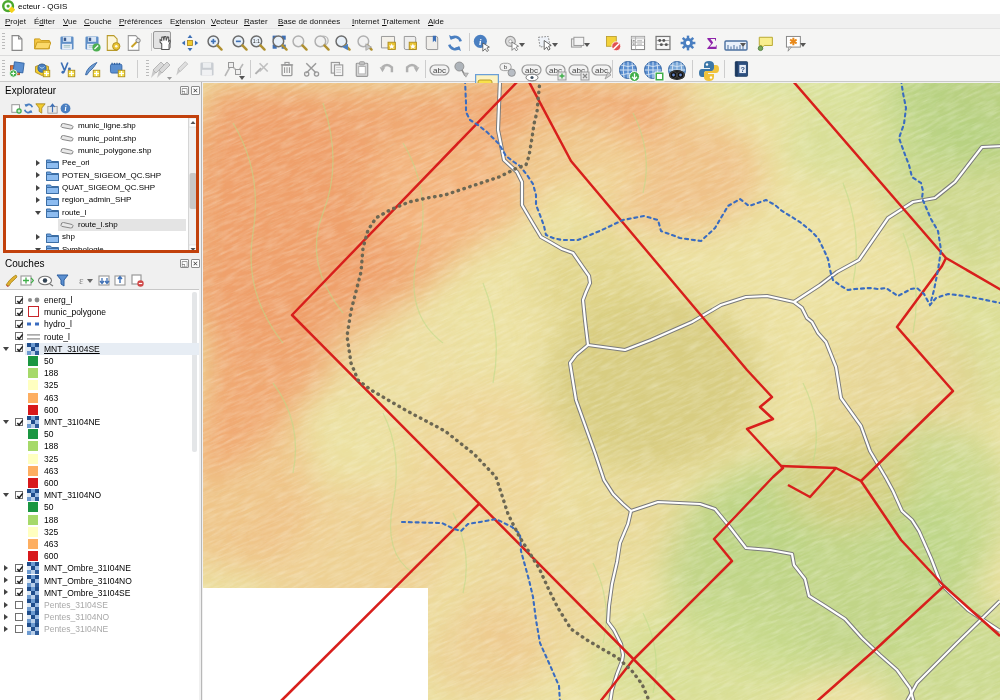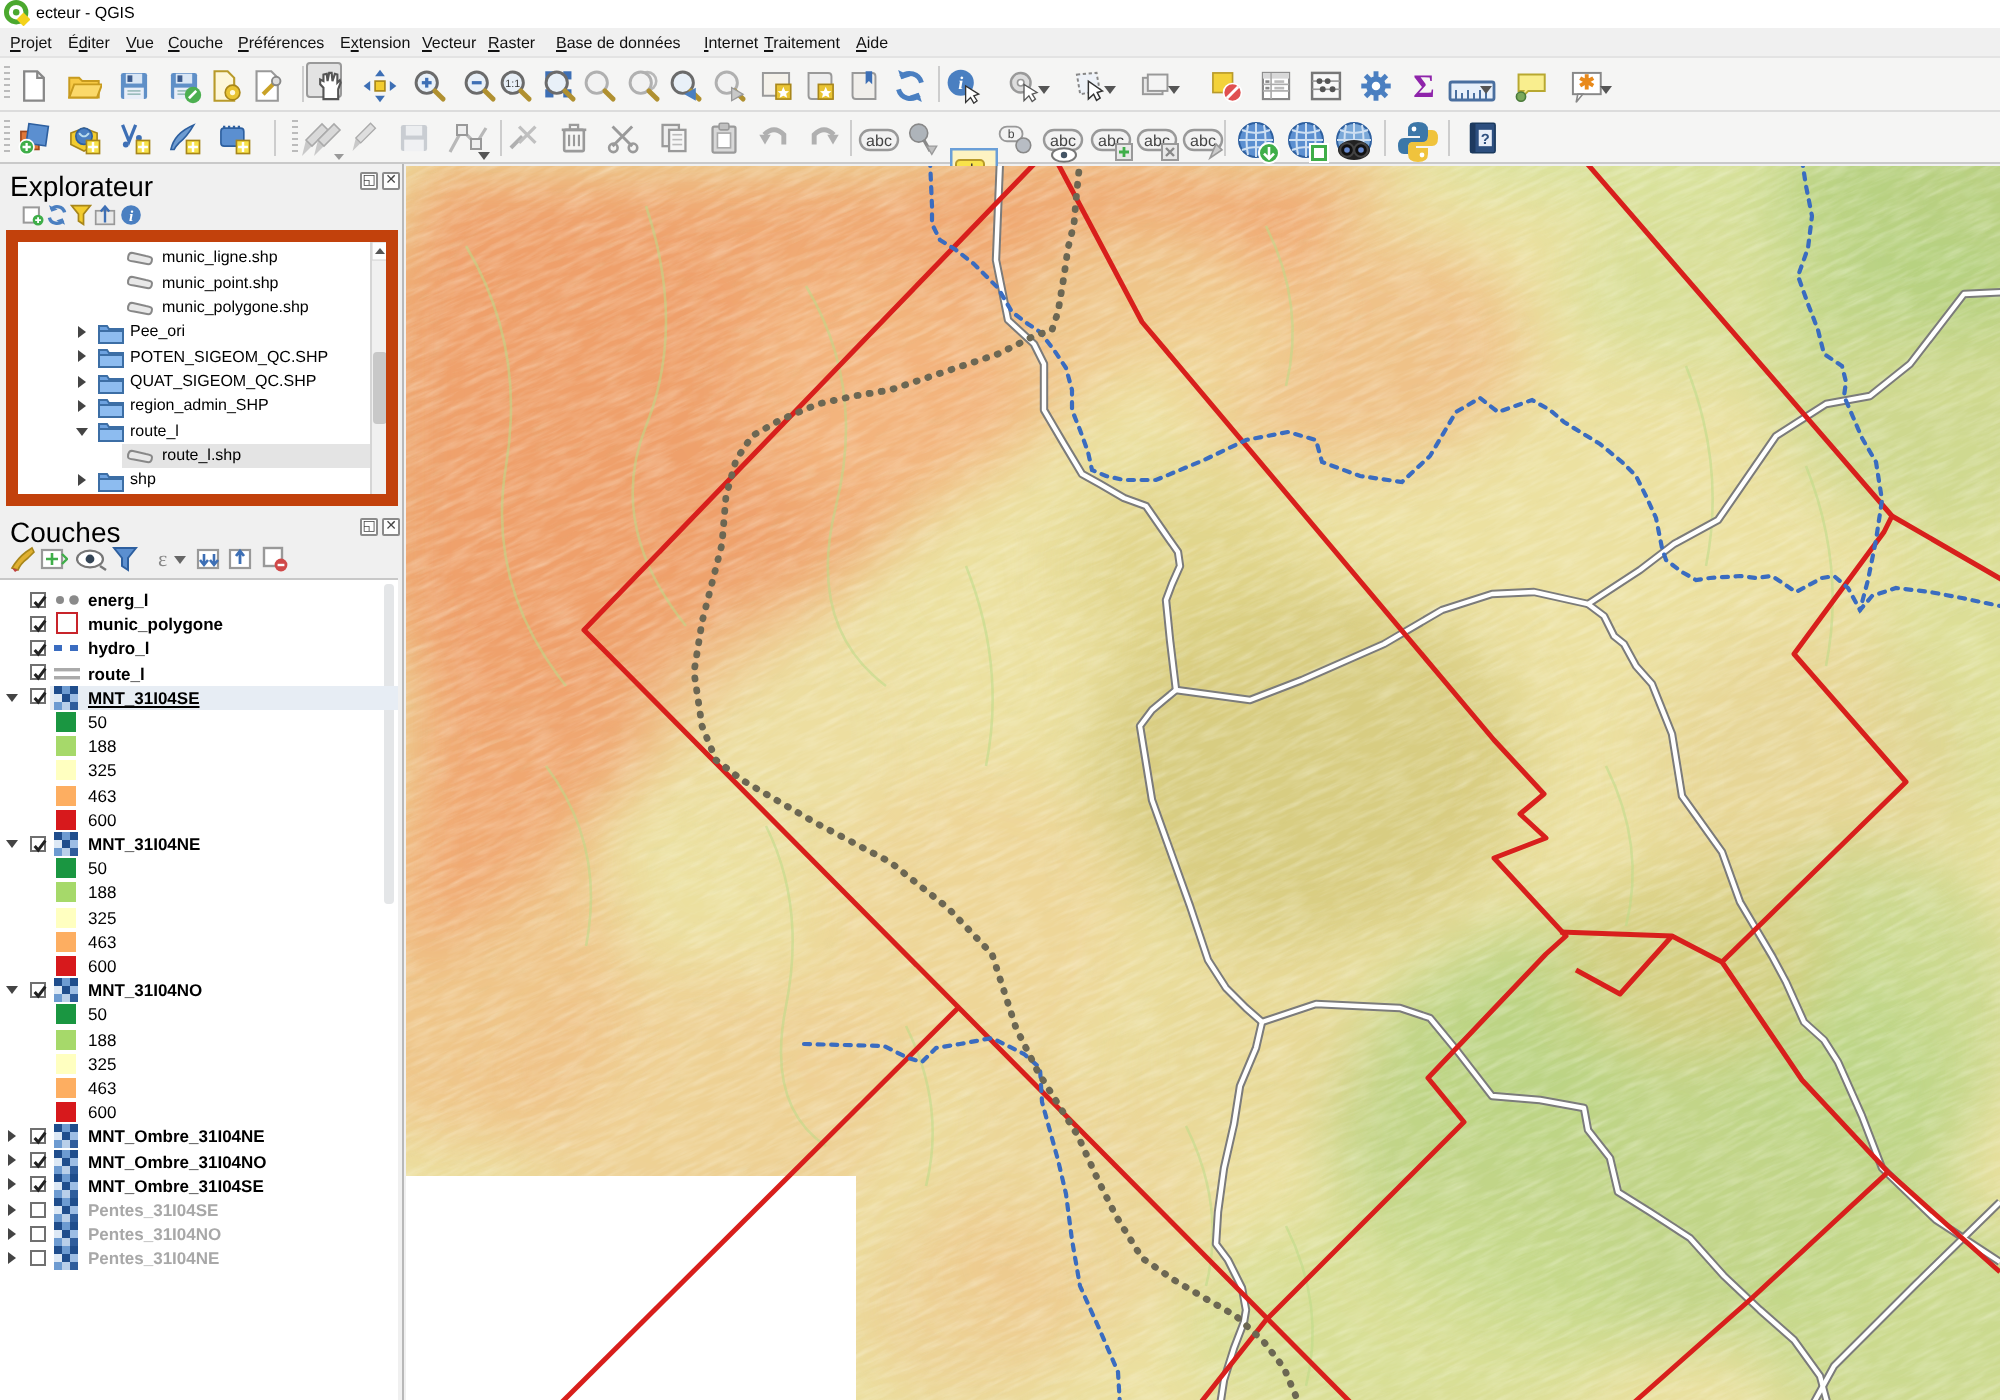--- a/index.html
+++ b/index.html
@@ -8,33 +8,33 @@
 #titlebar { position:absolute; left:0; top:0; width:1000px; height:14px; background:#ffffff; }
 #titlebar .ttxt { position:absolute; left:18px; top:2px; font-size:8px; color:#000; }
 #menubar { position:absolute; left:0; top:14px; width:1000px; height:15px; background:#f0f0f0; border-bottom:1px solid #e3e3e3; }
 #menubar span { position:absolute; top:3px; font-size:8px; color:#111; white-space:pre; }
 #menubar u { text-decoration:underline; }
 #tb1 { position:absolute; left:0; top:29px; width:1000px; height:27px; background:#f5f5f4; border-bottom:1px solid #dcdcdc; }
 #tb2 { position:absolute; left:0; top:56px; width:1000px; height:26px; background:#f5f5f4; border-bottom:1px solid #c9c9c9; }
 .ticon { position:absolute; top:2px; }
 .grip { position:absolute; width:3px; height:18px; top:4px; background:repeating-linear-gradient(to bottom,#bbb 0 1px,transparent 1px 3px); }
 #dock { position:absolute; left:0; top:82px; width:202px; height:618px; background:#f0f0f0; border-right:1px solid #b8b8b8; }
-.ptitle { position:absolute; font-size:14px; color:#000; left:5px; }
+.ptitle { position:absolute; font-size:10px; color:#000; left:5px; }
 .pbtn { position:absolute; width:9px; height:9px; border:1px solid #8a8a8a; border-radius:1px; background:#fdfdfd; font-size:7px; line-height:7px; text-align:center; color:#444; }
-#exptree { position:absolute; left:3px; top:33px; width:196px; height:138px; background:#fff; border:6px solid #c2410c; overflow:hidden; }
+#exptree { position:absolute; left:3px; top:33px; width:196px; height:138px; background:#fff; border:3px solid #c2410c; overflow:hidden; }
 .trow { position:absolute; left:0; width:100%; height:12px; font-size:8px; color:#000; white-space:pre; }
 .trow .lbl { position:absolute; top:0px; line-height:12px; }
 .arr { position:absolute; width:0; height:0; }
 .arr.closed { border-left:4px solid #444; border-top:3.5px solid transparent; border-bottom:3.5px solid transparent; }
 .arr.open { border-top:4px solid #444; border-left:3.5px solid transparent; border-right:3.5px solid transparent; }
 .cbx { position:absolute; width:8px; height:8px; border:1px solid #707070; background:#fff; top:1.5px; }
 .cbx svg { position:absolute; left:0px; top:0px; }
 #scb { position:absolute; right:0px; top:0px; width:8px; height:100%; background:#f0f0f0; border-left:1px solid #d5d5d5; }
 #layers { position:absolute; left:0px; top:207px; width:199px; height:411px; background:#fff; border-top:1px solid #c8c8c8; overflow:hidden; }
-.lrow { position:absolute; left:0; width:100%; height:12px; font-size:8.5px; font-weight:bold; color:#000; white-space:pre; }
+.lrow { position:absolute; left:0; width:100%; height:12px; font-size:8.5px; font-weight:normal; color:#000; white-space:pre; }
 .lrow.child { font-weight:normal; }
 .sw { position:absolute; left:28px; width:10px; height:10px; top:0px; }
 #map { position:absolute; left:203px; top:83px; width:797px; height:617px; background:#ede2a2; }
 </style>
 </head>
 <body>
 <div id="titlebar">
   <svg width="13" height="13" style="position:absolute;left:2px;top:0px" viewBox="0 0 16 16">
     <circle cx="7.5" cy="7.5" r="6" fill="none" stroke="#4ba82e" stroke-width="3"></circle>
     <rect x="9" y="9" width="6" height="6" fill="#f3d21b" transform="rotate(45 12 12)"></rect>

